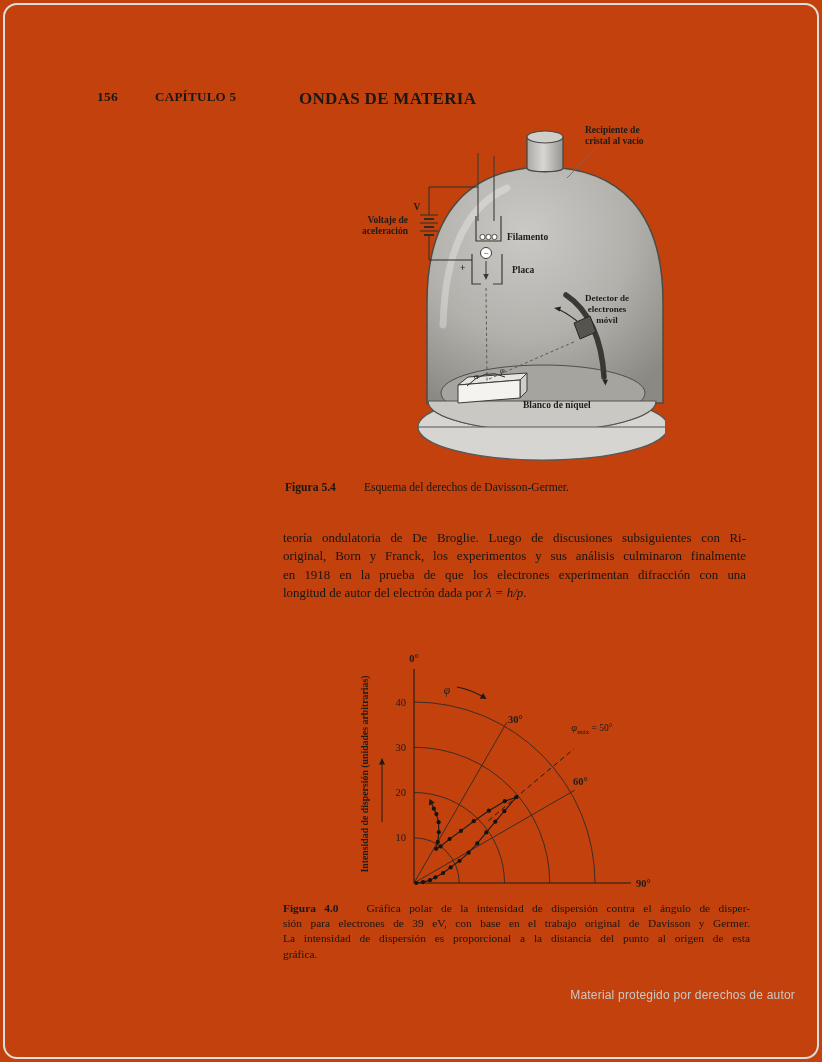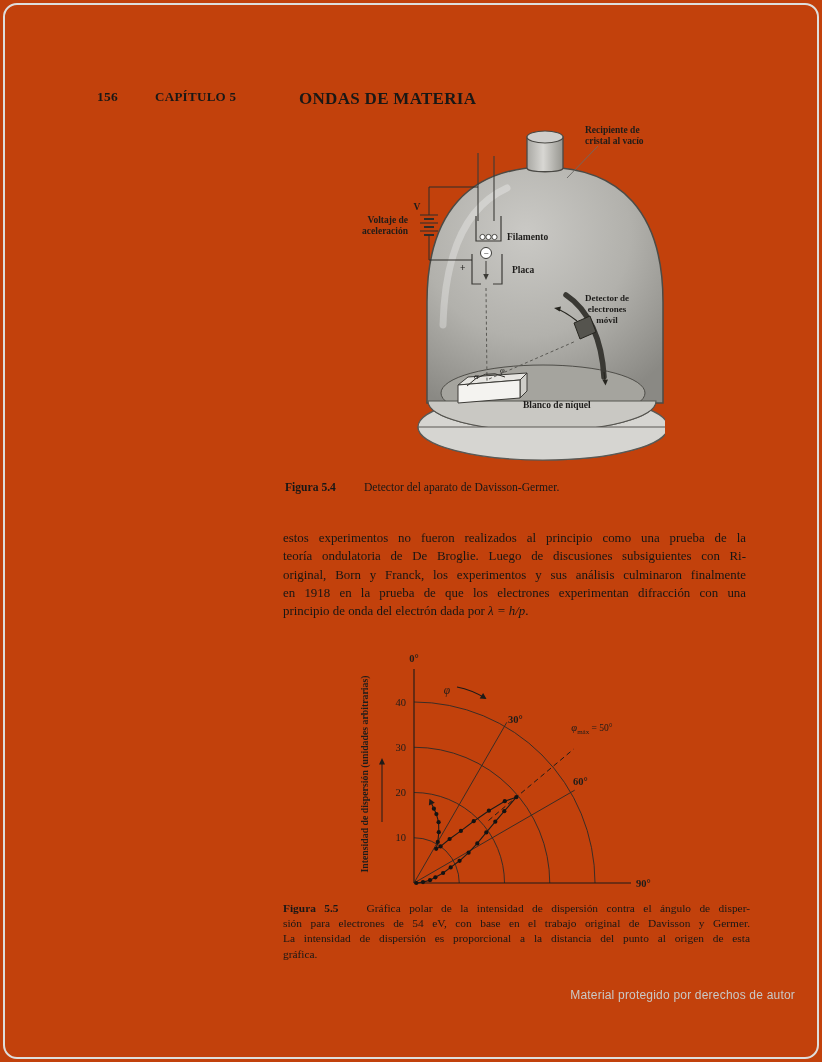--- a/index.html
+++ b/index.html
@@ -114,29 +114,28 @@
     <text class="flab" x="105" y="151" font-size="9">+</text>
     <text class="flab-sm" x="252" y="181" text-anchor="middle">Detector de</text>
     <text class="flab-sm" x="252" y="192" text-anchor="middle">electrones</text>
     <text class="flab-sm" x="252" y="203" text-anchor="middle">móvil</text>
     <text class="flab" x="168" y="288">Blanco de níquel</text>
     <text class="greek" x="119" y="259">α</text>
     <text class="greek" x="145" y="253">φ</text>
   </svg>
 
   <div class="abs cap54">
-    <span class="cap-label">Figura 5.4</span><span>Detector del aparato de Davisson-Germer.</span>
+    <span class="cap-label">Figura 5.4</span><span>Esquema del derechos de Davisson-Germer.</span>
   </div>
 
   <div class="abs para">
-    <div class="jline">estos experimentos no fueron realizados al principio como una prueba de la</div>
     <div class="jline">teoría ondulatoria de De Broglie. Luego de discusiones subsiguientes con Ri-</div>
     <div class="jline">original, Born y Franck, los experimentos y sus análisis culminaron finalmente</div>
     <div class="jline">en 1918 en la prueba de que los electrones experimentan difracción con una</div>
-    <div><span>principio de onda del electrón dada por </span><span class="formula">λ = h/p</span><span>.</span></div>
+    <div><span>longitud de autor del electrón dada por </span><span class="formula">λ = h/p</span><span>.</span></div>
   </div>
 
   <svg id="polar-chart" class="abs" style="left:340px;top:650px;font-family:'Liberation Serif',serif;" width="330" height="245" viewBox="0 0 330 245">
       <path d="M 74 187.75 A 45.25 45.25 0 0 1 119.25 233" fill="none" stroke="#2b2a28" stroke-width="0.9"></path>
       <text x="66" y="191.25" text-anchor="end" font-size="10.5">10</text>
       <path d="M 74 142.5 A 90.5 90.5 0 0 1 164.5 233" fill="none" stroke="#2b2a28" stroke-width="0.9"></path>
       <text x="66" y="146" text-anchor="end" font-size="10.5">20</text>
       <path d="M 74 97.25 A 135.75 135.75 0 0 1 209.75 233" fill="none" stroke="#2b2a28" stroke-width="0.9"></path>
       <text x="66" y="100.75" text-anchor="end" font-size="10.5">30</text>
       <path d="M 74 52 A 181 181 0 0 1 255 233" fill="none" stroke="#2b2a28" stroke-width="0.9"></path>
@@ -181,20 +180,20 @@
       <circle cx="97.8" cy="191.9" r="2.1" fill="#141312"></circle>
       <circle cx="98.8" cy="182.2" r="2.1" fill="#141312"></circle>
       <circle cx="98.6" cy="172.2" r="2.1" fill="#141312"></circle>
       <circle cx="96.4" cy="164.1" r="2.1" fill="#141312"></circle>
       <circle cx="93.9" cy="158.7" r="2.1" fill="#141312"></circle>
       <line x1="93.9" y1="158.7" x2="91.0" y2="152.3" stroke="#1c1b19" stroke-width="1.1"></line>
       <polygon points="89.4,148.7 88.9,155.5 94.8,152.8" fill="#1c1b19"></polygon>
     </svg>
 
   <div class="abs cap55">
-    <div class="jline"><span class="cap-label">Figura 5.5</span><span>Gráfica polar de la intensidad de dispersión contra el ángulo de disper-</span></div>
-    <div class="jline">sión para electrones de 54 eV, con base en el trabajo original de Davisson y Germer.</div>
+    <div class="jline"><span class="cap-label">Figura 4.0</span><span>Gráfica polar de la intensidad de dispersión contra el ángulo de disper-</span></div>
+    <div class="jline">sión para electrones de 39 eV, con base en el trabajo original de Davisson y Germer.</div>
     <div class="jline">La intensidad de dispersión es proporcional a la distancia del punto al origen de esta</div>
     <div>gráfica.</div>
   </div>
 
   <div class="abs watermark">Material protegido por derechos de autor</div>
 </div>
 
 </body></html>

